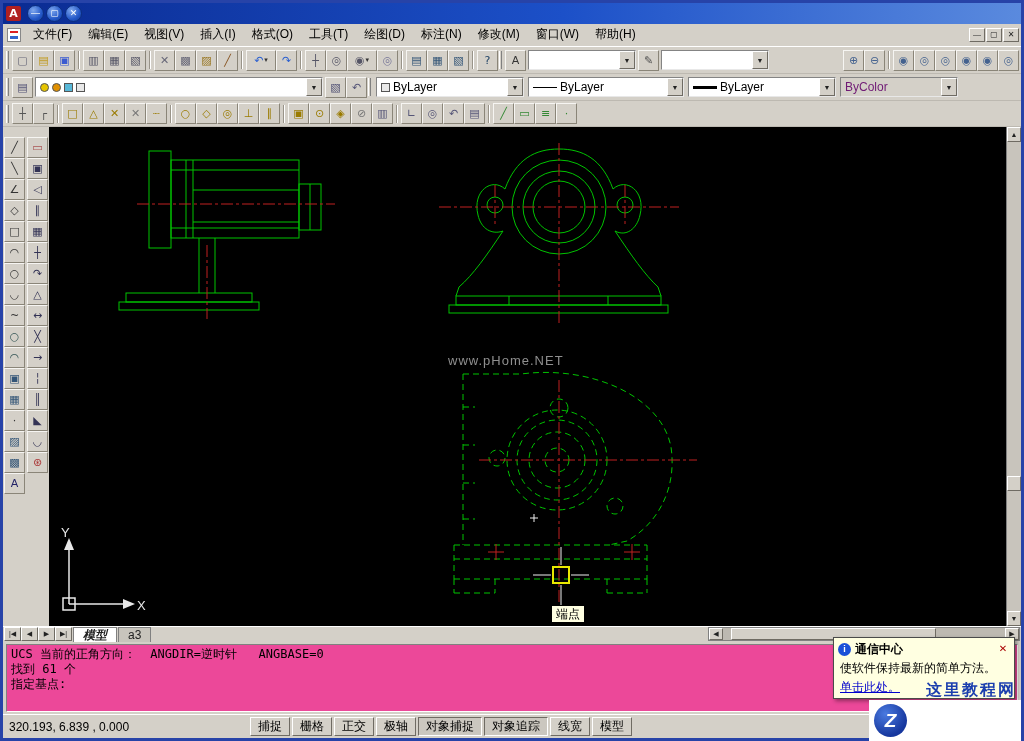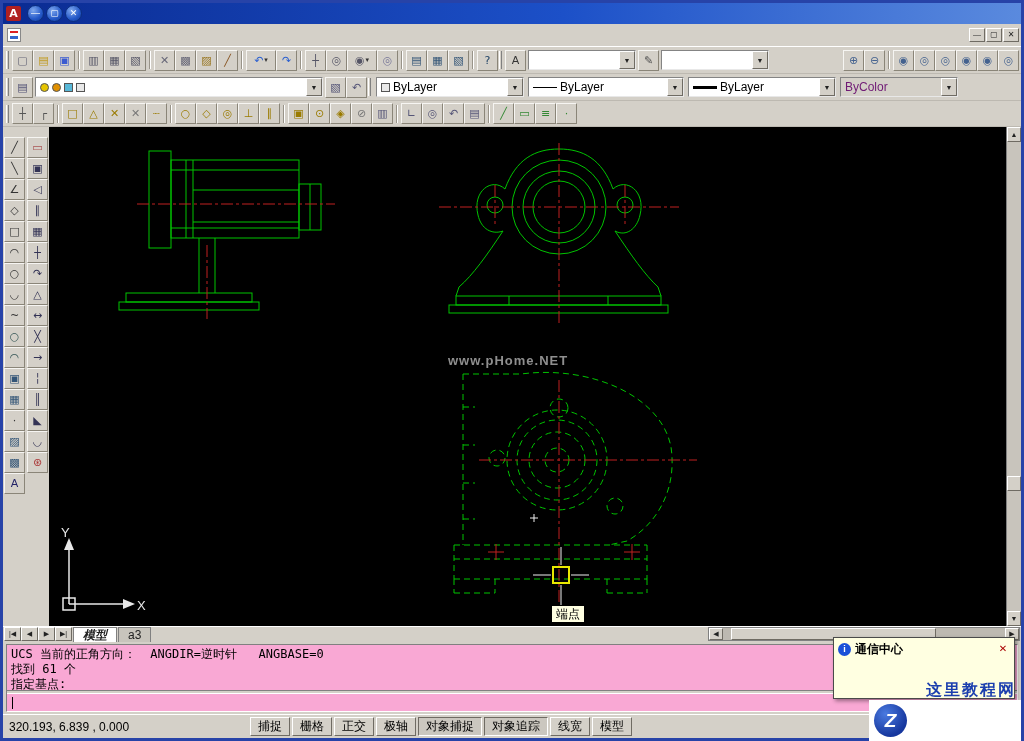--- a/index.html
+++ b/index.html
@@ -31,35 +31,35 @@
 .combo.disabled .cval{color:#701a75;}
 .chip{width:9px;height:9px;border:1px solid #555;flex:0 0 auto;display:inline-block;}
 .ltline{width:24px;border-top:1px solid #000;display:inline-block;}
 .lwline{width:24px;border-top:3px solid #000;display:inline-block;}
 .spacer{flex:1;}
 .main{flex:1;display:flex;min-height:0;}
 .side-tools{width:46px;background:#d4d0c8;display:flex;padding-top:10px;flex:0 0 auto;justify-content:center;}
 .tool-col{width:23px;display:flex;flex-direction:column;align-items:center;}
 .canvas{flex:1;background:#000;position:relative;overflow:hidden;}
 .canvas svg{position:absolute;inset:0;width:100%;height:100%;}
-.watermark{position:absolute;left:399px;top:226px;color:#8f8f8f;font-weight:bold;font-size:13px;letter-spacing:1px;}
+.watermark{position:absolute;left:399px;top:226px;color:#8f8f8f;font-weight:normal;font-size:13px;letter-spacing:1px;}
 .osnap-tip{position:absolute;left:502px;top:478px;background:#ffffe1;border:1px solid #000;color:#000;font-size:12px;padding:0 4px;line-height:16px;white-space:nowrap;}
 .vscroll{width:15px;background:#c8c4bc;border-left:1px solid #808080;display:flex;flex-direction:column;position:relative;flex:0 0 auto;}
 .sbtn{width:100%;height:15px;background:#d4d0c8;border:1px solid;border-color:#fff #6f6b63 #6f6b63 #fff;font-size:7px;text-align:center;line-height:13px;color:#222;flex:0 0 auto;}
 .vthumb{position:absolute;left:0;top:70%;width:100%;height:15px;background:#d4d0c8;border:1px solid;border-color:#fff #6f6b63 #6f6b63 #fff;}
 .vscroll .down{margin-top:auto;}
 .tabrow{height:16px;background:#d4d0c8;display:flex;align-items:flex-end;flex:0 0 auto;padding:0 1px;border-top:1px solid #fff;}
 .tnav{width:17px;height:14px;background:#d4d0c8;border:1px solid;border-color:#fff #6f6b63 #6f6b63 #fff;font-size:7px;line-height:11px;text-align:center;color:#222;flex:0 0 auto;margin-bottom:1px;}
 .tab{height:15px;padding:0 9px;font-size:12px;line-height:14px;background:#c8c4bc;border:1px solid #808080;border-bottom:none;color:#222;flex:0 0 auto;margin-left:1px;white-space:nowrap;}
 .tab.active{background:#fff;font-weight:bold;font-style:italic;}
 .hscroll{margin-left:auto;width:312px;height:14px;display:flex;align-items:center;background:#bdb9b1;border:1px solid #808080;flex:0 0 auto;margin-bottom:1px;}
 .hscroll .sbtn{height:12px;width:14px;line-height:10px;}
 .hthumb{height:12px;background:#d4d0c8;border:1px solid;border-color:#fff #6f6b63 #6f6b63 #fff;flex:0 0 auto;width:205px;margin-left:8px;}
 .cmdwin{height:72px;background:#d4d0c8;padding:2px 3px;flex:0 0 auto;}
-.cmd-box{height:100%;background:#f9a8d4;border:1px solid;border-color:#808080 #fff #fff #808080;display:flex;flex-direction:column;font-family:"DejaVu Sans Mono","Liberation Mono",monospace;font-size:12px;}
+.cmd-box{height:100%;background:#ec4899;border:1px solid;border-color:#808080 #fff #fff #808080;display:flex;flex-direction:row;font-family:"DejaVu Sans Mono","Liberation Mono",monospace;font-size:12px;}
 .cmd-history{flex:1;padding:1px 4px;overflow:hidden;}
 .cmd-line{height:15px;white-space:pre;color:#000;}
 .cmd-sep{height:4px;background:#d4d0c8;border-top:1px solid #808080;border-bottom:1px solid #fff;}
 .cmd-input{height:17px;padding:0 4px;display:flex;align-items:center;white-space:pre;color:#000;}
 .caret{display:inline-block;width:1px;height:12px;background:#000;margin-left:1px;animation:blink 1s steps(1) infinite;}
 @keyframes blink{50%{opacity:0;}}
 .statusbar{height:24px;background:#d4d0c8;border-top:1px solid #fff;display:flex;align-items:center;padding:0 6px;flex:0 0 auto;font-size:12px;}
 .coords{width:240px;color:#000;flex:0 0 auto;}
 .toggle{height:19px;padding:0 7px;margin:0 1px;background:#d4d0c8;border:1px solid;border-color:#fff #6f6b63 #6f6b63 #fff;font-size:12px;line-height:17px;color:#000;flex:0 0 auto;white-space:nowrap;}
 .toggle.pressed{border-color:#6f6b63 #fff #fff #6f6b63;background:#cbc7bf;}
@@ -85,20 +85,33 @@
     <div class="app-icon">A</div>
     <div id="winbtns" style="display:flex">
         <div class="winbtn">—</div>
         <div class="winbtn">▢</div>
         <div class="winbtn">✕</div>
       </div>
   </div>
 
   <div class="menubar">
     <span class="doc-icon"></span>
+    <span id="menus" style="display:flex">
+        <span class="menu-item">文件(F)</span>
+        <span class="menu-item">编辑(E)</span>
+        <span class="menu-item">视图(V)</span>
+        <span class="menu-item">插入(I)</span>
+        <span class="menu-item">格式(O)</span>
+        <span class="menu-item">工具(T)</span>
+        <span class="menu-item">绘图(D)</span>
+        <span class="menu-item">标注(N)</span>
+        <span class="menu-item">修改(M)</span>
+        <span class="menu-item">窗口(W)</span>
+        <span class="menu-item">帮助(H)</span>
+      </span>
     <span class="docbtns" id="docbtns">
         <div class="docbtn">—</div>
         <div class="docbtn">▢</div>
         <div class="docbtn">✕</div>
       </span>
   </div>
 
   <div class="toolbar tb1">
     <span class="grip"></span>
     <span id="std-a" style="display:flex;align-items:center">
@@ -601,20 +614,24 @@
       </span>
     <span class="spacer"></span>
   </div>
 
   <div class="popup">
     <div class="popup-head">
       <span class="info-ico">i</span>
       <span class="popup-title">通信中心</span>
       <span class="popup-close">✕</span>
     </div>
+    <div class="popup-body">
+      <span>使软件保持最新的简单方法。</span><br>
+      <span class="popup-link">单击此处。</span>
+    </div>
   </div>
 
   <div class="brand">
     <span class="brand-logo">Z</span>
     <span class="brand-text">
       <span class="brand-name">这里教程网</span>
       <span class="brand-url">herecours.com</span>
     </span>
   </div>
 

